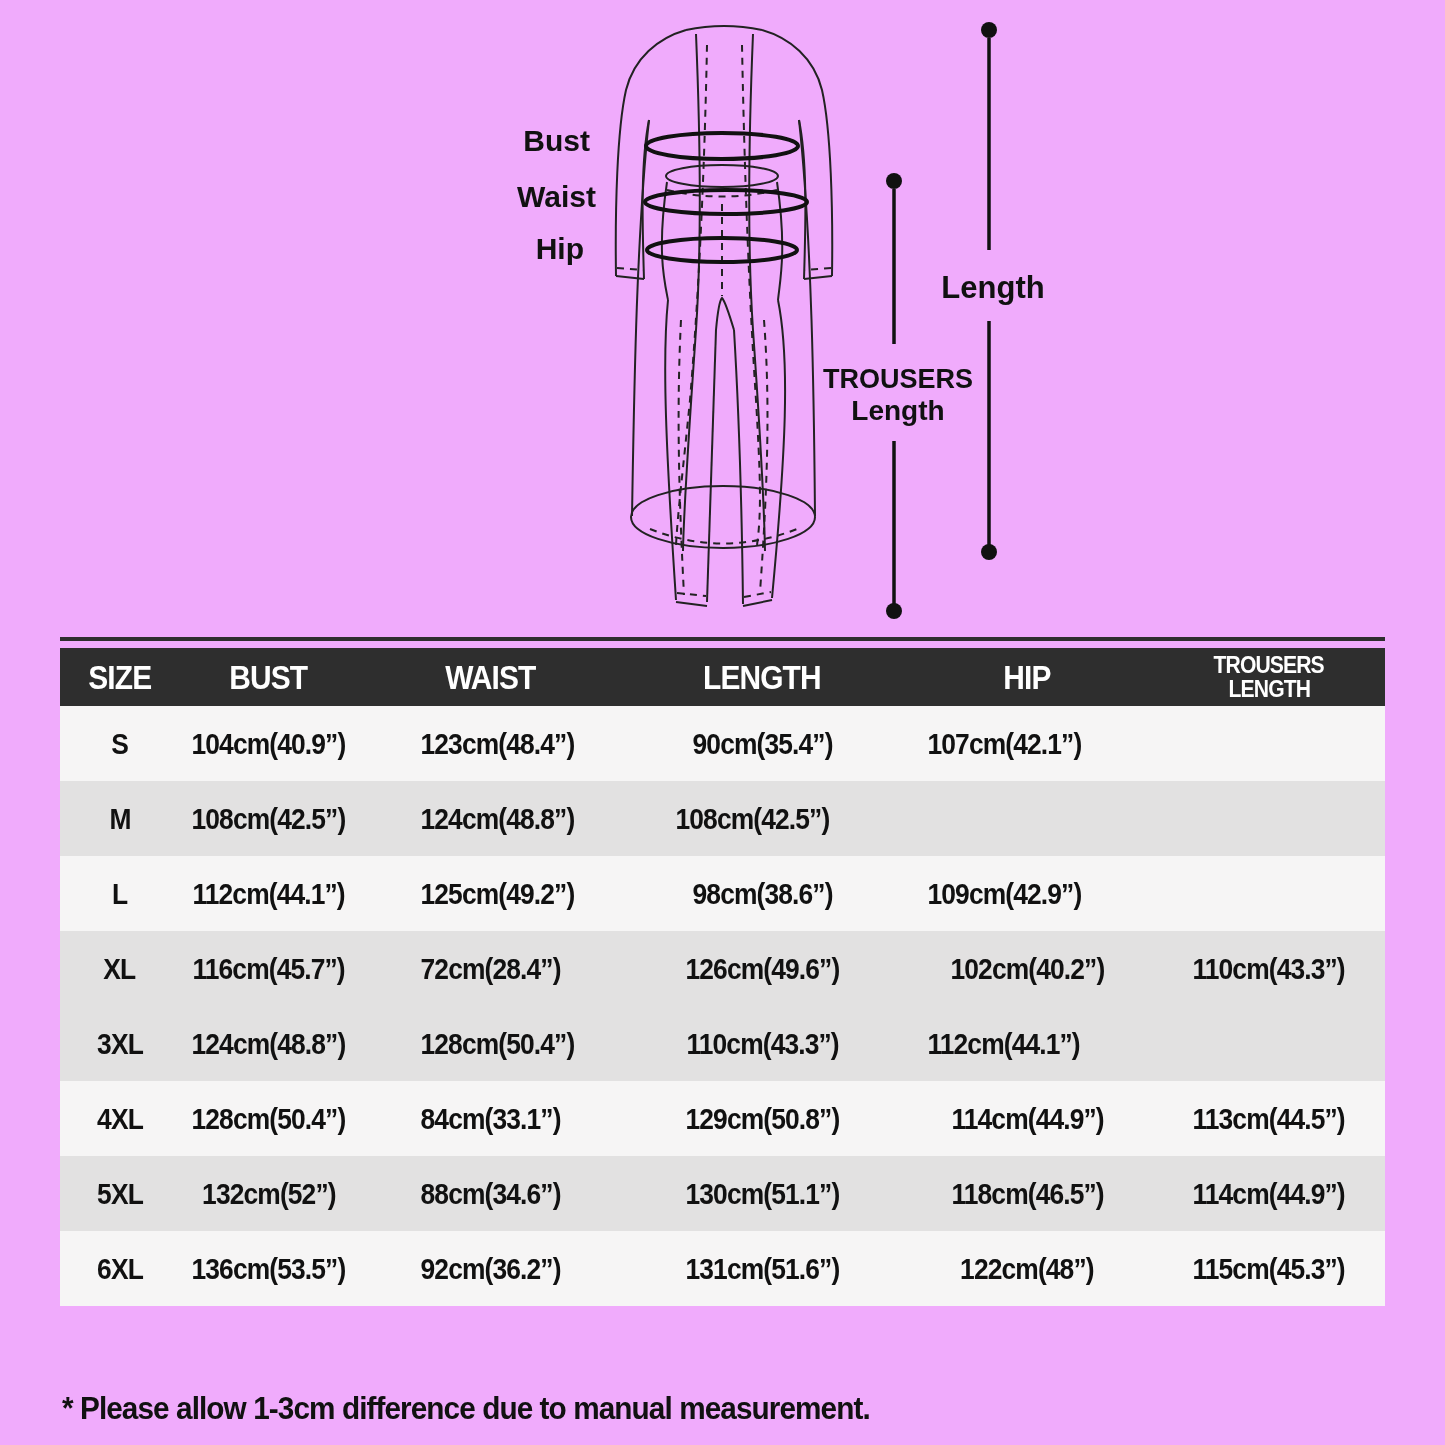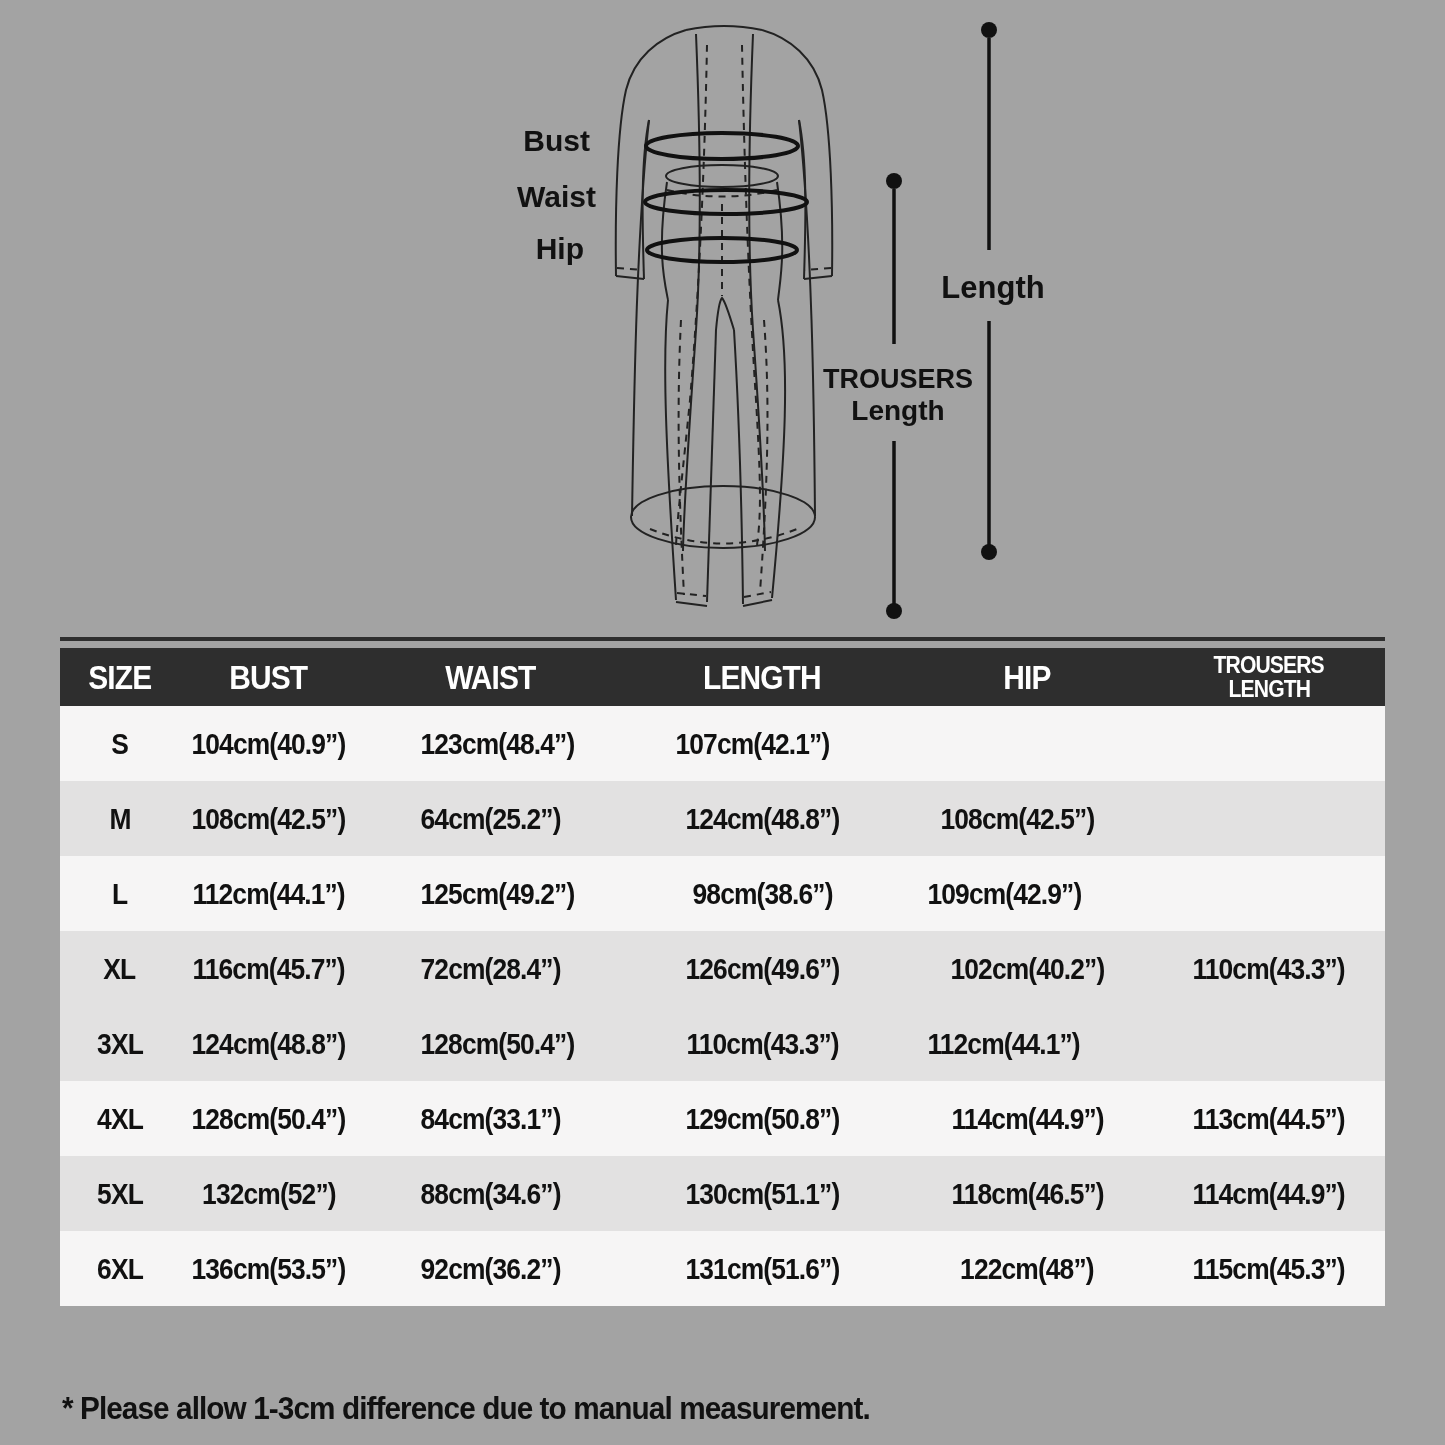--- a/index.html
+++ b/index.html
@@ -1,19 +1,19 @@
 <!DOCTYPE html>
 <html><head>
 <meta charset="utf-8">
 <style>
   html,body{margin:0;padding:0;background:#ffffff;}
   #stage{
     position:relative;
     width:1445px;height:1445px;
-    background:#a3a3a3;
+    background:#f0abfc;
     font-family:"Liberation Sans", sans-serif;
     overflow:hidden;
     text-decoration:underline;
   }
   
   #diagram{position:absolute;left:0;top:0;width:1445px;height:638px;}
   .art{stroke:#222222;stroke-width:2;fill:none;}
   .art-dash{stroke:#222222;stroke-width:2;fill:none;stroke-dasharray:7 6;}
   .meas{stroke:#111111;stroke-width:4;fill:none;}
   .dim{stroke:#111111;stroke-width:3.5;}
@@ -141,27 +141,27 @@
           <span class="cond">TROUSERS</span>
           <span class="cond">LENGTH</span>
         </div>
       </div>
     </div>
 
     <div class="trow light">
       <div class="cell c0"><span class="cond">S</span></div>
       <div class="cell c1"><span class="cond">104cm(40.9”)</span></div>
       <div class="cell c3"><span class="cond">123cm(48.4”)</span></div>
+      <div class="cell c4"><span class="cond">90cm(35.4”)</span></div>
       <div class="cell c5"><span class="cond">107cm(42.1”)</span></div>
     </div>
 
     <div class="trow gray">
       <div class="cell c0"><span class="cond">M</span></div>
       <div class="cell c1"><span class="cond">108cm(42.5”)</span></div>
-      <div class="cell c2"><span class="cond">64cm(25.2”)</span></div>
       <div class="cell c3"><span class="cond">124cm(48.8”)</span></div>
       <div class="cell c5"><span class="cond">108cm(42.5”)</span></div>
     </div>
 
     <div class="trow light">
       <div class="cell c0"><span class="cond">L</span></div>
       <div class="cell c1"><span class="cond">112cm(44.1”)</span></div>
       <div class="cell c3"><span class="cond">125cm(49.2”)</span></div>
       <div class="cell c4"><span class="cond">98cm(38.6”)</span></div>
       <div class="cell c5"><span class="cond">109cm(42.9”)</span></div>

